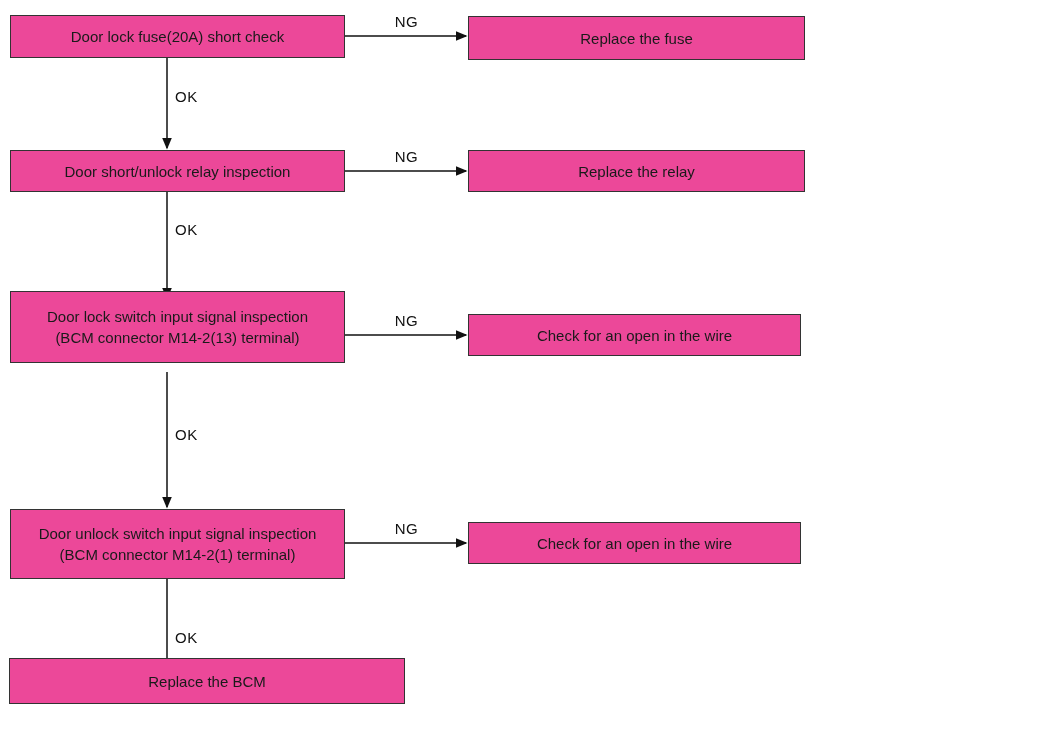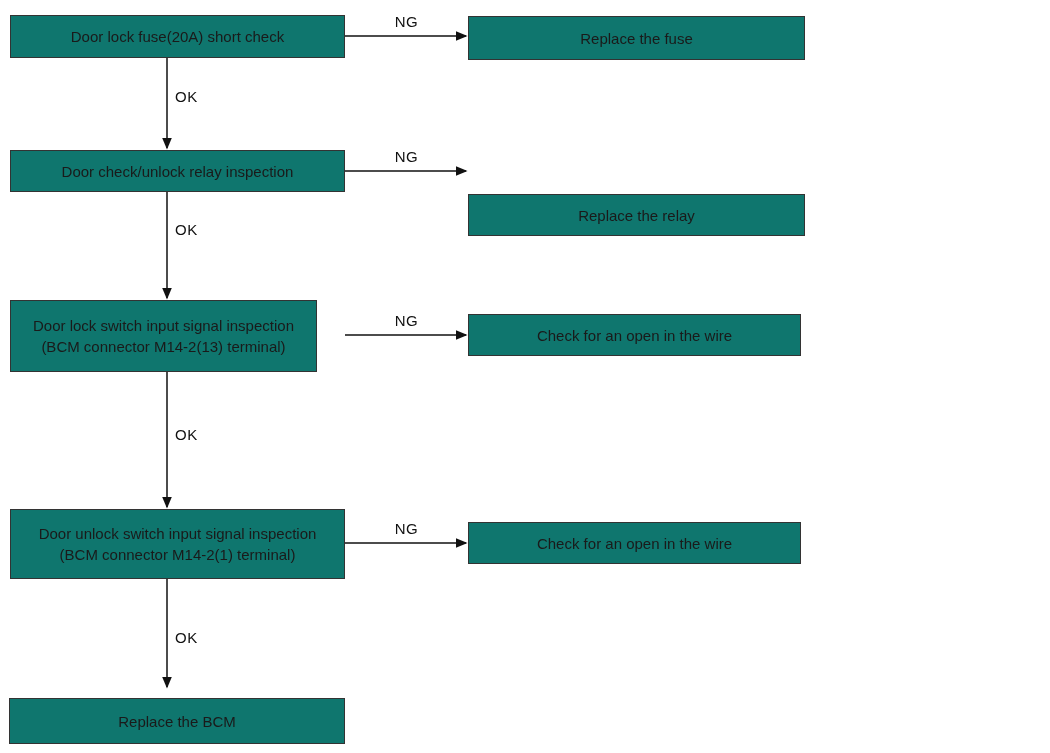--- a/index.html
+++ b/index.html
@@ -17,39 +17,39 @@
   .arrows-layer {
     position: absolute;
     left: 0; top: 0;
     width: 1050px; height: 753px;
     pointer-events: none;
   }
   .fbox {
     position: absolute;
     box-sizing: border-box;
     border: 1.5px solid #333333;
-    background: #0f766e;
+    background: #ec4899;
     display: flex;
     align-items: center;
     justify-content: center;
     text-align: center;
     font-size: 15px;
     line-height: 21px;
     color: #1a1a1a;
     white-space: pre-line;
   }
   
   .box-step1 { left: 10px;  top: 15px;  width: 335px; height: 43px; }
   .box-step2 { left: 10px;  top: 150px; width: 335px; height: 42px; }
-  .box-step3 { left: 10px;  top: 300px; width: 307px; height: 72px; }
+  .box-step3 { left: 10px;  top: 291px; width: 335px; height: 72px; }
   .box-step4 { left: 10px;  top: 509px; width: 335px; height: 70px; }
-  .box-final { left: 9px;   top: 698px; width: 336px; height: 46px; }
+  .box-final { left: 9px;   top: 658px; width: 396px; height: 46px; }
   
   .box-ng1 { left: 468px; top: 16px;  width: 337px; height: 44px; text-align: right; }
-  .box-ng2 { left: 468px; top: 150px; width: 337px; height: 42px; margin-top: 44px; }
+  .box-ng2 { left: 468px; top: 150px; width: 337px; height: 42px; }
   .box-ng3 { left: 468px; top: 314px; width: 333px; height: 42px; }
   .box-ng4 { left: 468px; top: 522px; width: 333px; height: 42px; }
   
   .edge-label {
     position: absolute;
     font-size: 15px;
     font-weight: normal;
     color: #111111;
     letter-spacing: 0.5px;
   }
@@ -80,21 +80,21 @@
     <line x1="167" y1="372" x2="167" y2="507" stroke="#111111" stroke-width="1.5" marker-end="url(#arrowhead)"></line>
     <line x1="167" y1="579" x2="167" y2="687" stroke="#111111" stroke-width="1.5" marker-end="url(#arrowhead)"></line>
 
     <line x1="345" y1="36" x2="466" y2="36" stroke="#111111" stroke-width="1.5" marker-end="url(#arrowhead)"></line>
     <line x1="345" y1="171" x2="466" y2="171" stroke="#111111" stroke-width="1.5" marker-end="url(#arrowhead)"></line>
     <line x1="345" y1="335" x2="466" y2="335" stroke="#111111" stroke-width="1.5" marker-end="url(#arrowhead)"></line>
     <line x1="345" y1="543" x2="466" y2="543" stroke="#111111" stroke-width="1.5" marker-end="url(#arrowhead)"></line>
   </svg>
 
   <div class="fbox box-step1">Door lock fuse(20A) short check</div>
-  <div class="fbox box-step2">Door check/unlock relay inspection</div>
+  <div class="fbox box-step2">Door short/unlock relay inspection</div>
   <div class="fbox box-step3">Door lock switch input signal inspection
 (BCM connector M14-2(13) terminal)</div>
   <div class="fbox box-step4">Door unlock switch input signal inspection
 (BCM connector M14-2(1) terminal)</div>
   <div class="fbox box-final">Replace the BCM</div>
 
   <div class="fbox box-ng1">Replace the fuse</div>
   <div class="fbox box-ng2">Replace the relay</div>
   <div class="fbox box-ng3">Check for an open in the wire</div>
   <div class="fbox box-ng4">Check for an open in the wire</div>

